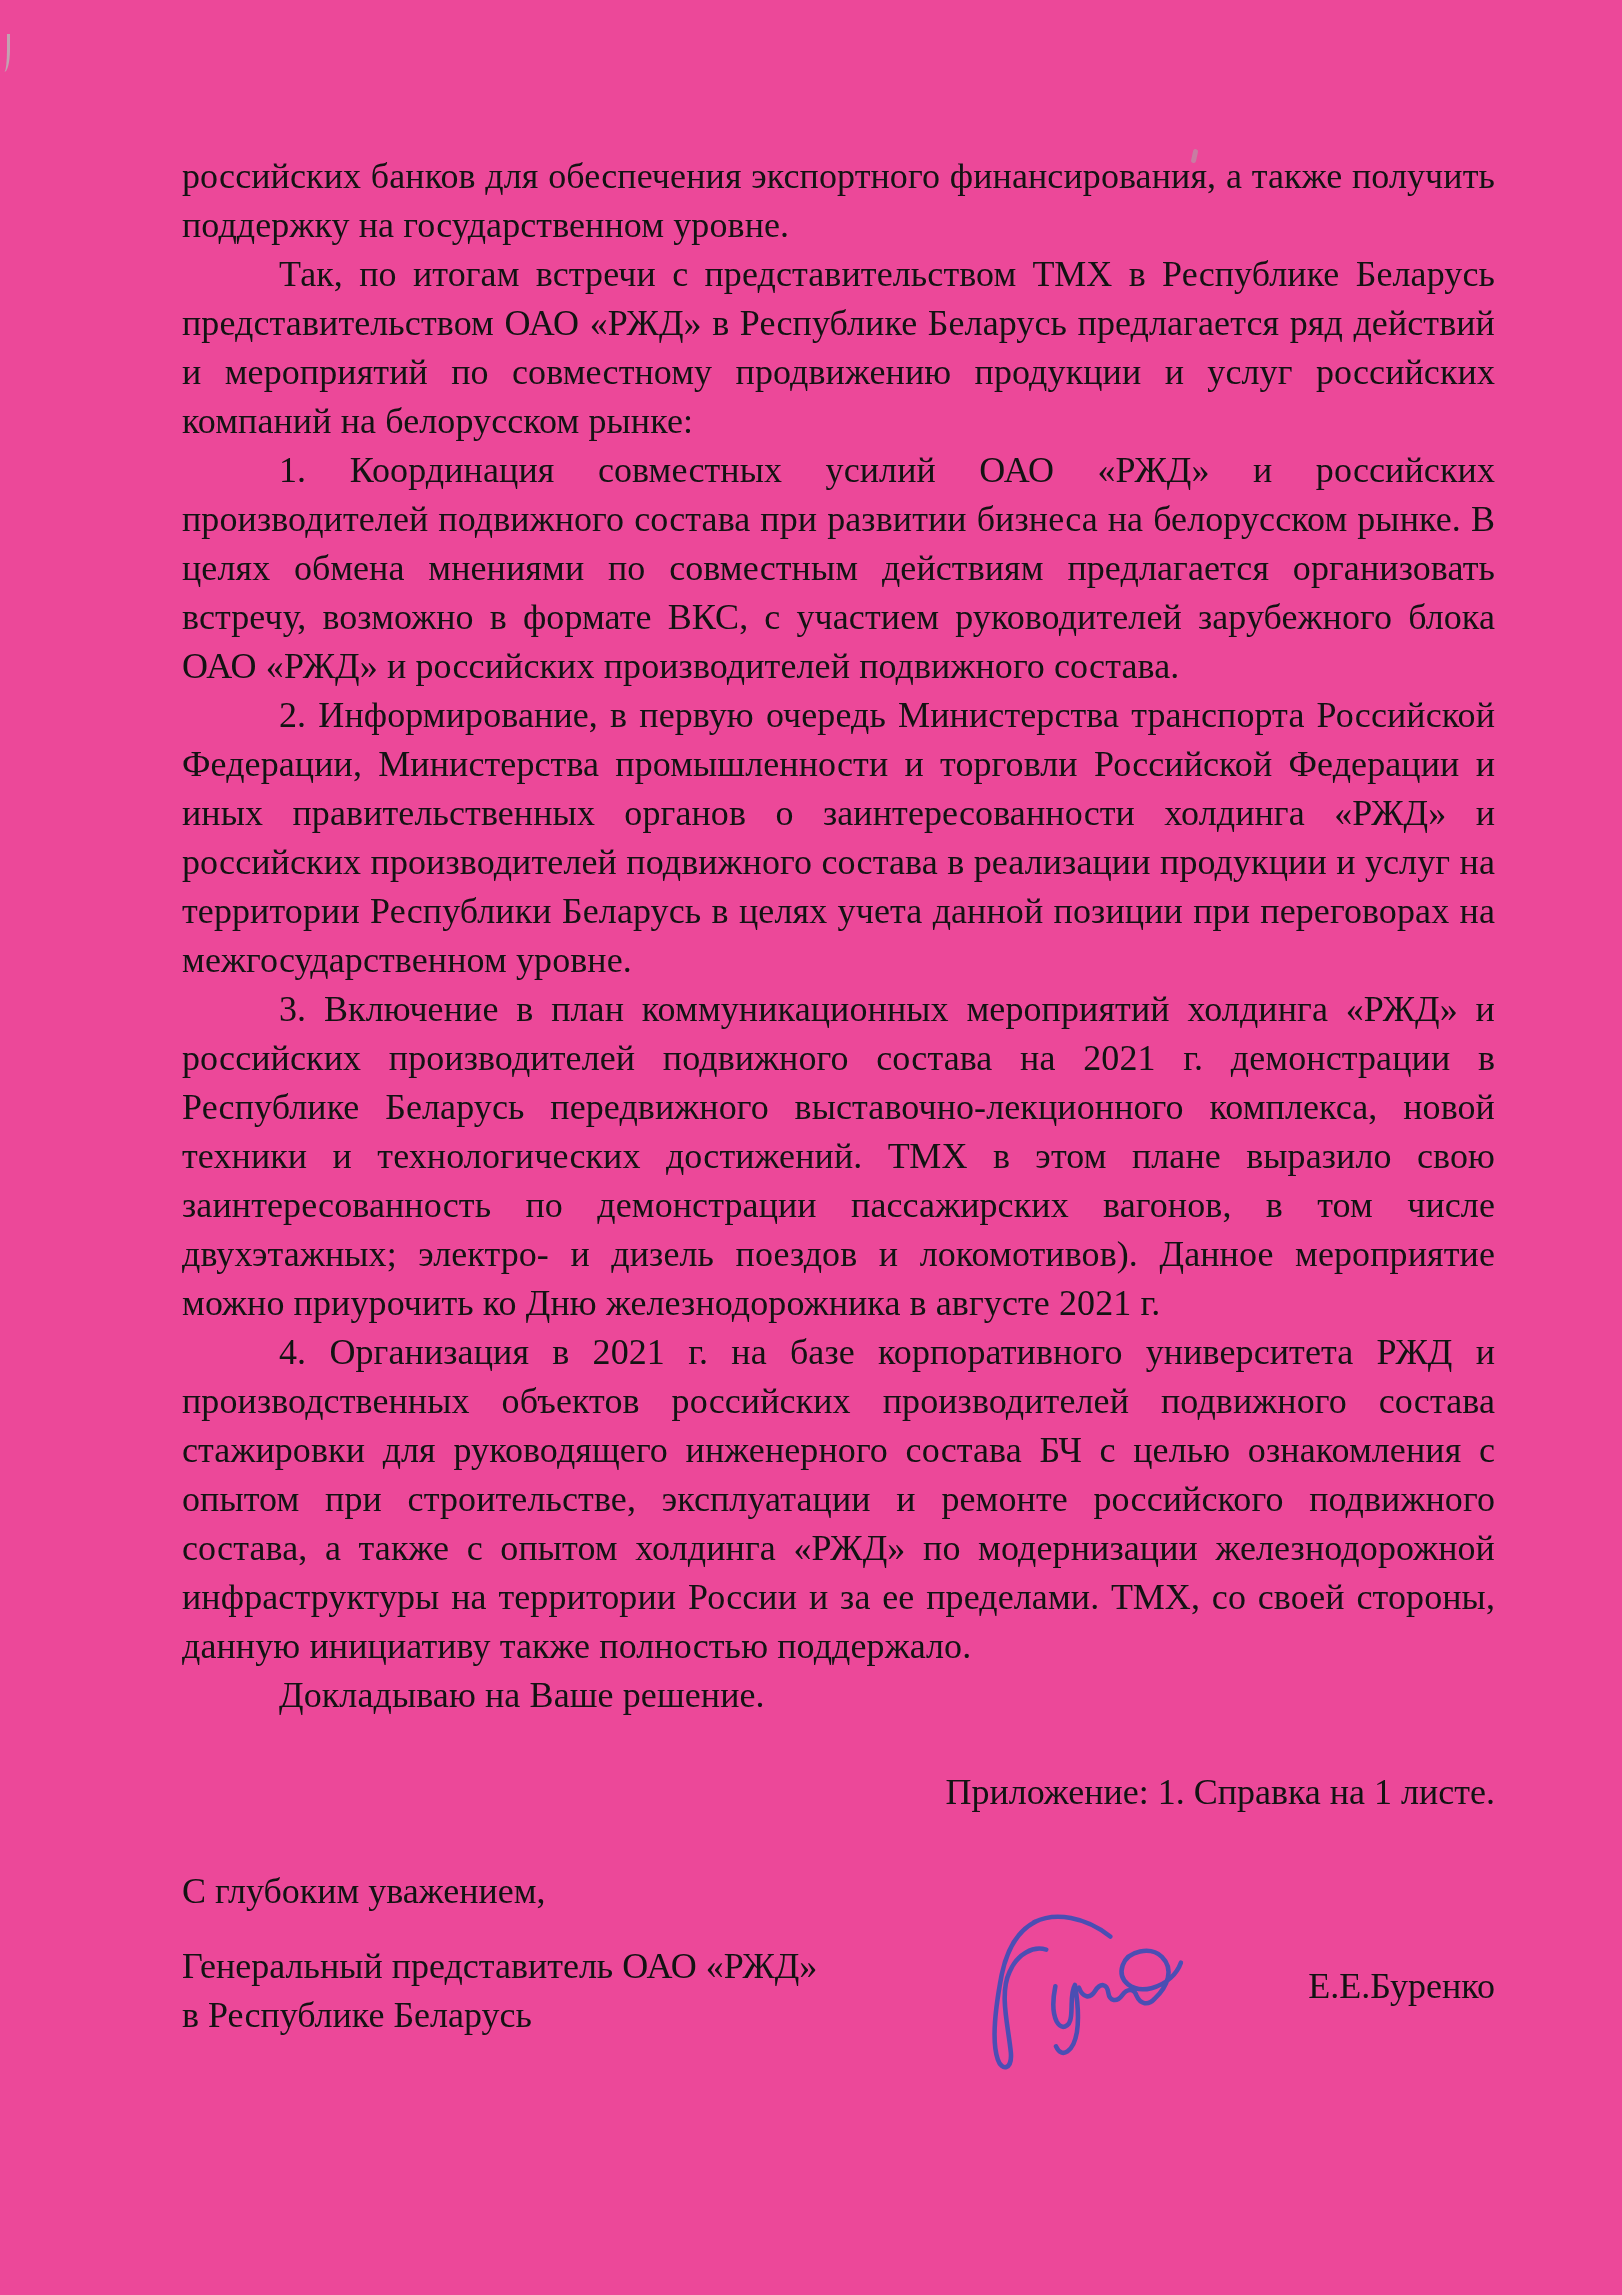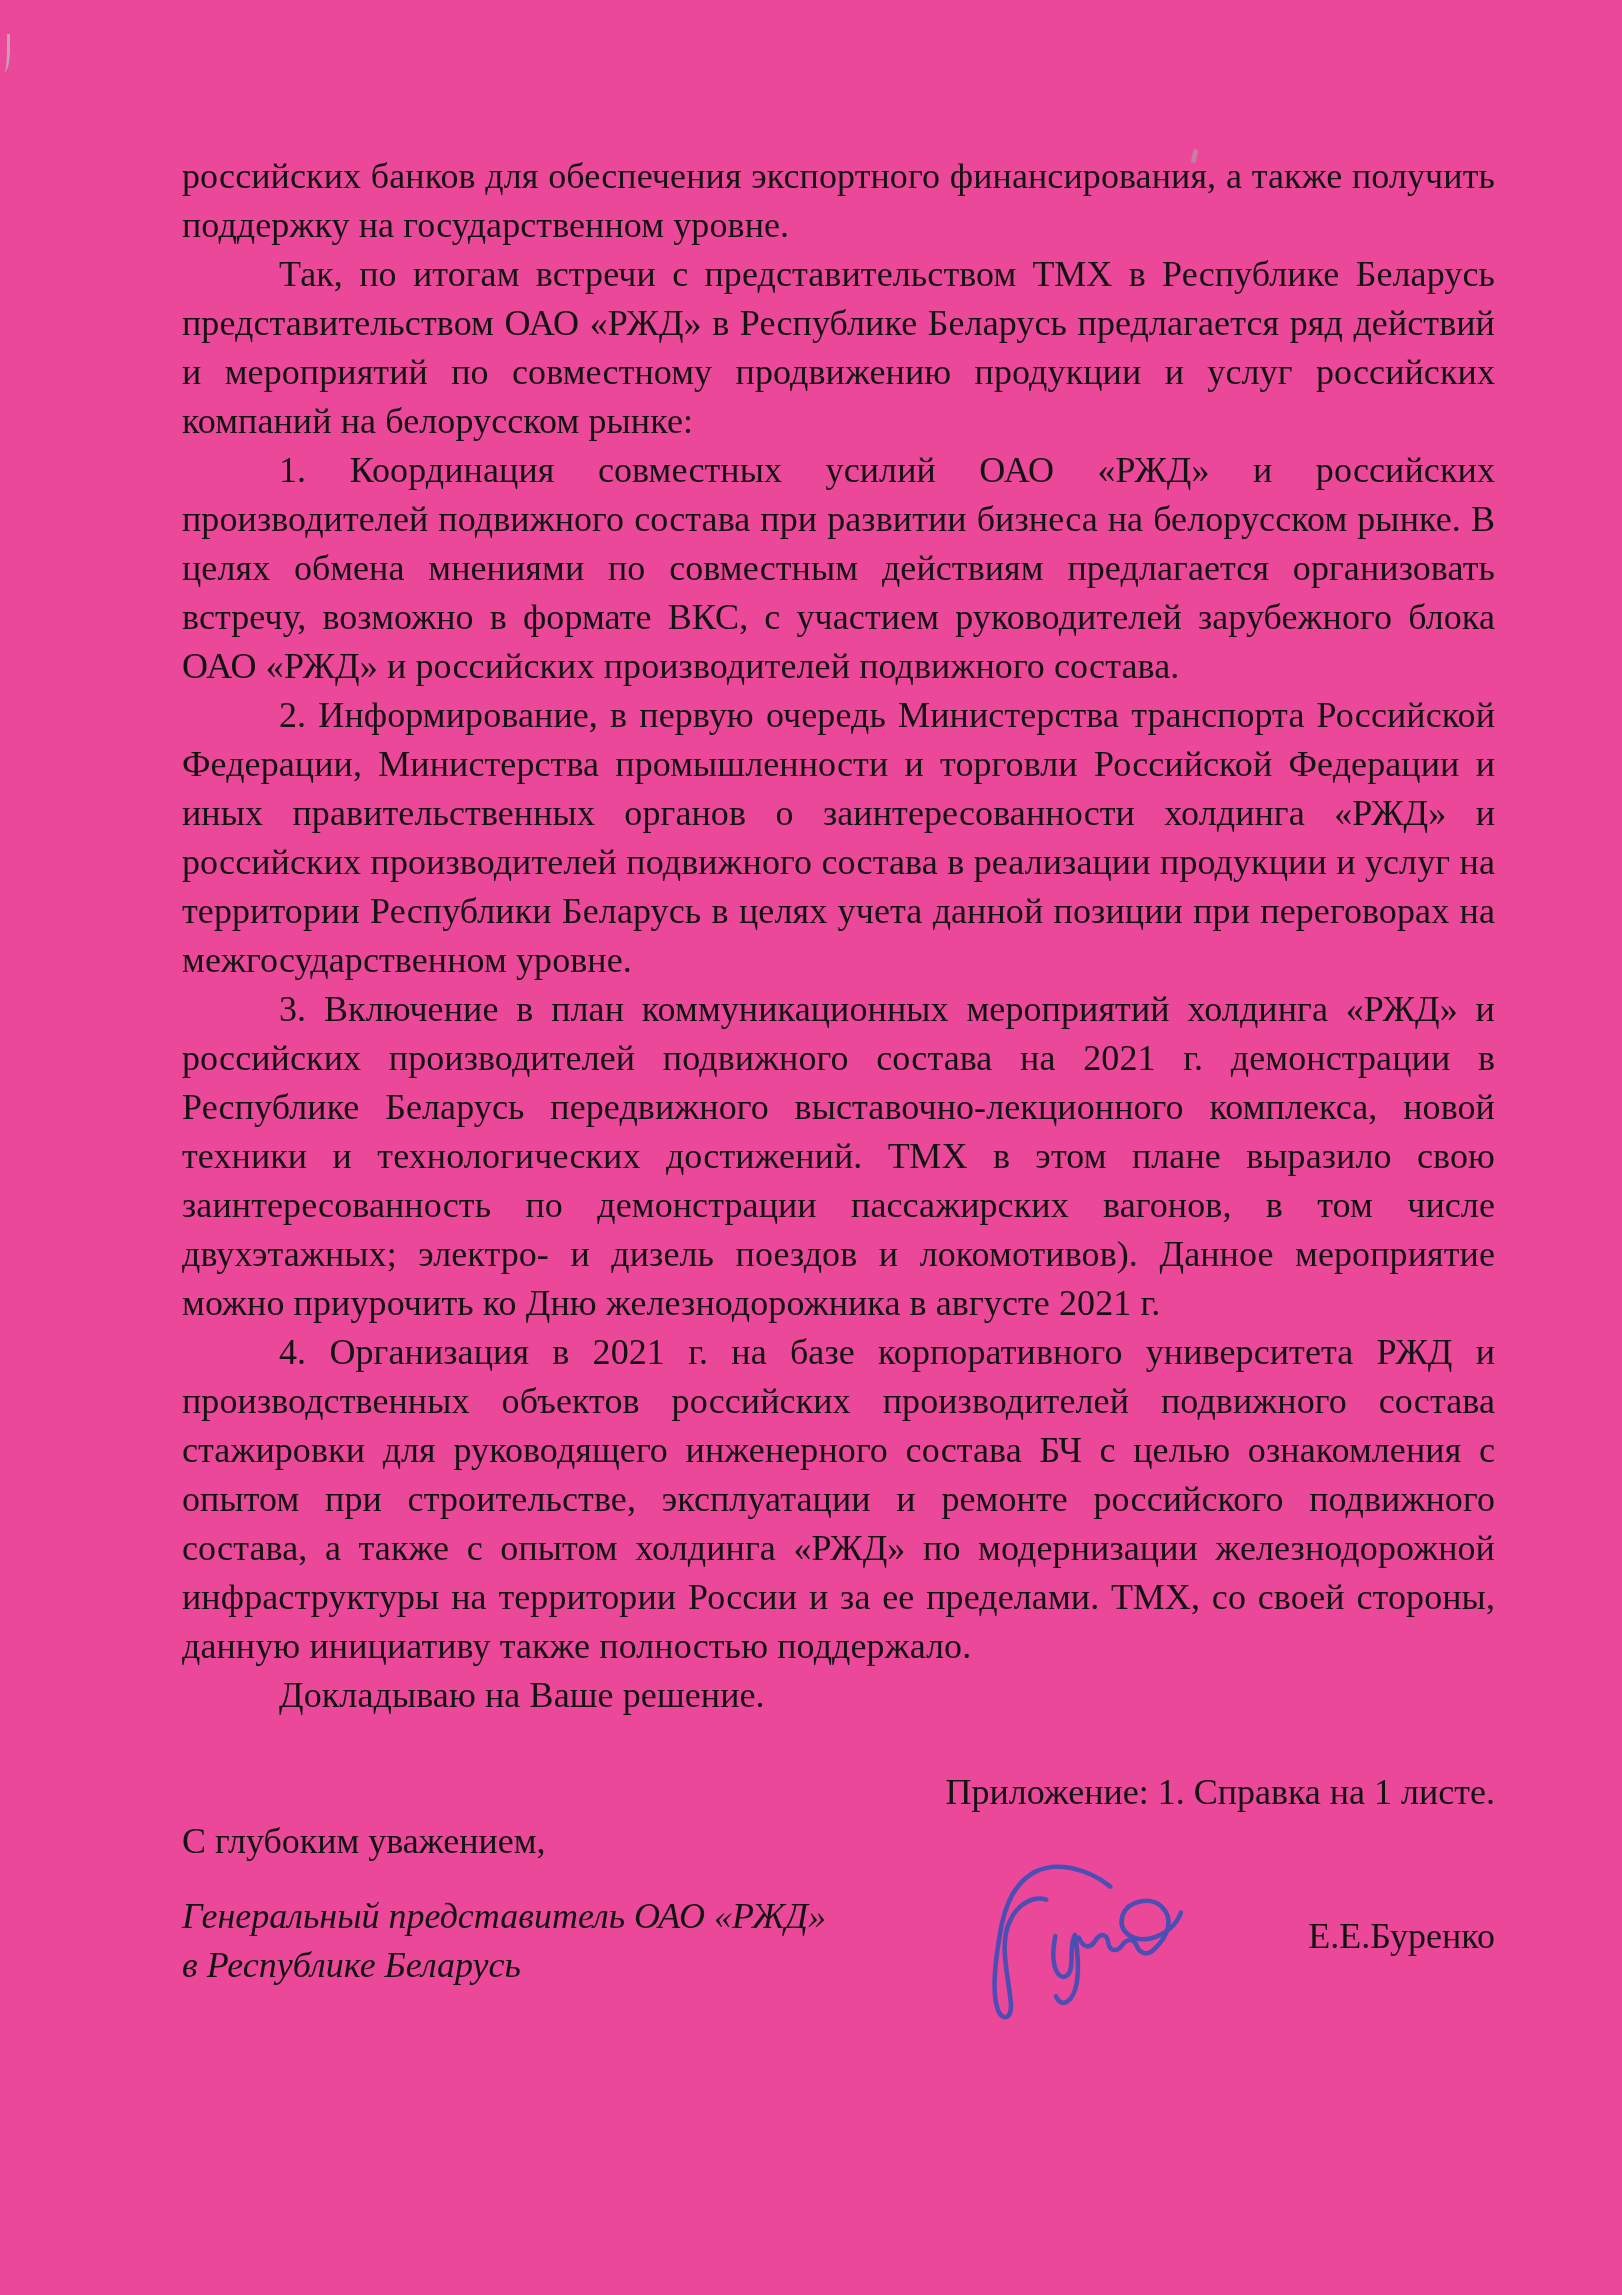--- a/index.html
+++ b/index.html
@@ -27,35 +27,34 @@
     letter-spacing: 0.1px;
   }
   .indent { text-indent: 97px; }
   .attachment {
     margin-top: 48px;
     font-size: 36px;
     line-height: 49px;
   }
   .attachment .att-line1 { padding-left: 97px; text-align: right; }
   .attachment .att-line2 { padding-left: 322px; }
-  .closing { }
+  .closing { margin-top: 50px; }
   .salutation {
     font-size: 36px;
     line-height: 49px;
   }
   .sign-row {
     position: relative;
     margin-top: 26px;
     height: 196px;
   }
   .position-lines {
     font-size: 36px;
     line-height: 49px;
     width: 733px;
-    font-style: italic;
   }
   .signature-svg {
     position: absolute;
     left: 775px;
     top: -29.4px;
     width: 249px;
     height: 170px;
   }
   .signee-name {
     position: absolute;

